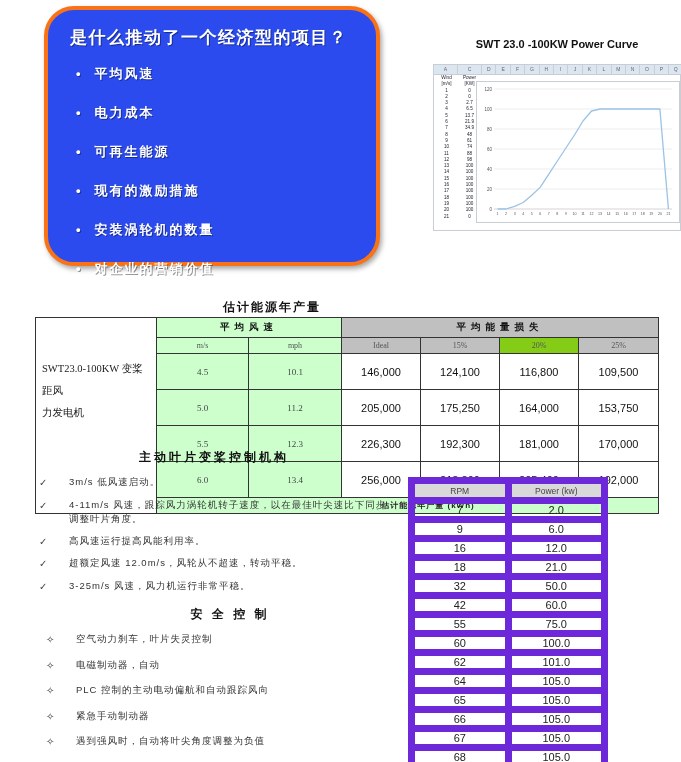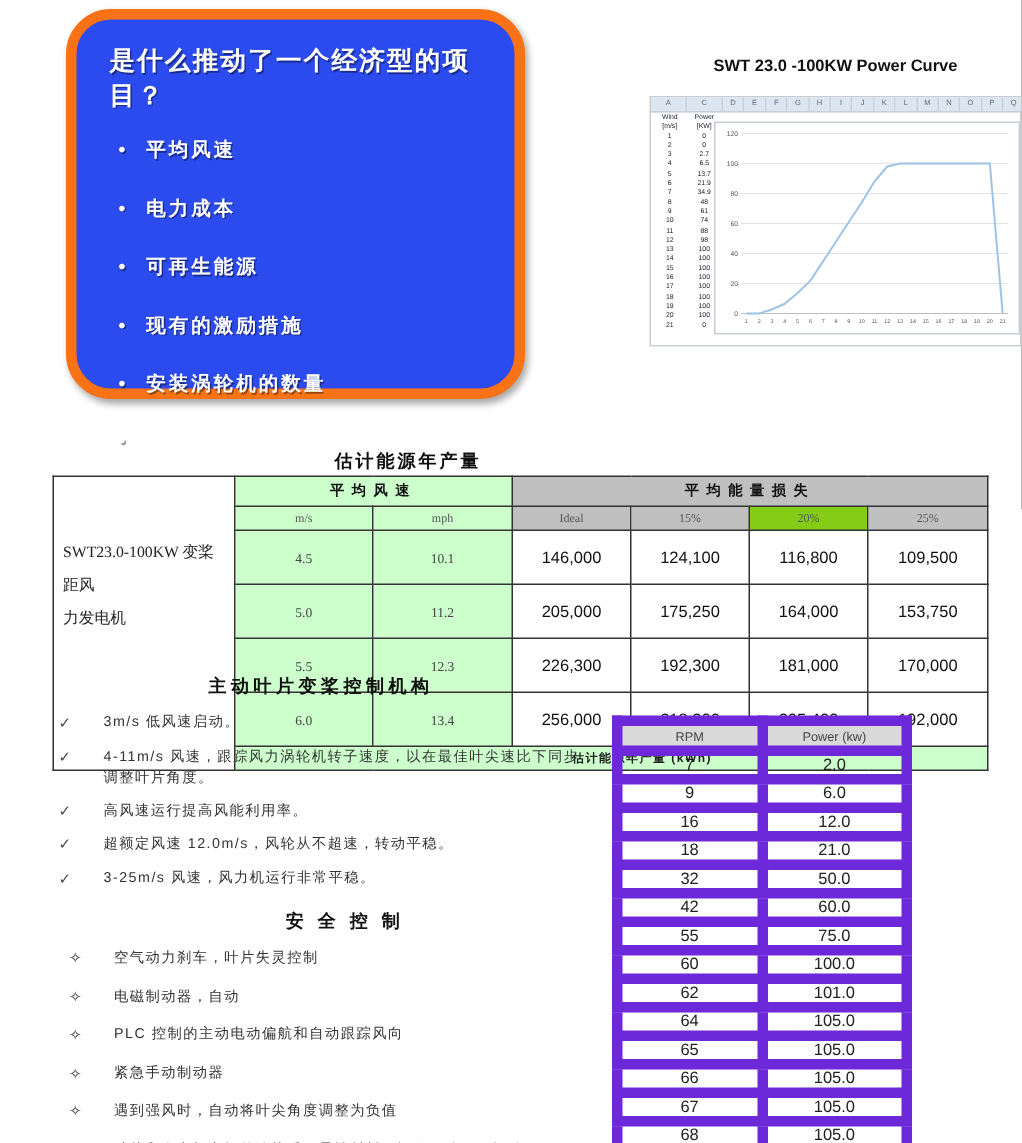--- a/index.html
+++ b/index.html
@@ -3,22 +3,22 @@
 <meta charset="utf-8">
 <style>
   html,body{margin:0;padding:0;background:#888;}
   .page{
     position:relative; width:681px; height:762px; background:#fff;
     font-family:"Liberation Sans", sans-serif; overflow:hidden;
     margin:0 auto;
   }
   
   .blue-card{
-    position:absolute; left:44px; top:6px; width:306px; height:260px;
-    border:7px solid #f97316; border-radius:30px;
+    position:absolute; left:44px; top:6px; width:336px; height:260px;
+    border:4px solid #f97316; border-radius:30px;
     box-shadow:2px 3px 5px rgba(0,0,0,.35);
     color:#fff; box-sizing:border-box; padding:16px 20px 0 22px;
   }
   .blue-card h1{
     margin:0; font-size:17px; font-weight:bold; letter-spacing:1.5px;
     text-shadow:1px 1px 0 rgba(0,0,0,.4);
   }
   .blue-card ul{list-style:none; margin:16px 0 0 0; padding:0 0 0 6px;}
   .blue-card li{
     display:flex; align-items:baseline; margin-bottom:21px;
@@ -123,20 +123,21 @@
         <li>
           <span class="dot">•</span>
           <span>现有的激励措施</span>
         </li>
         <li>
           <span class="dot">•</span>
           <span>安装涡轮机的数量</span>
         </li>
         <li>
           <span class="dot">•</span>
+          <span>对企业的营销价值</span>
         </li>
       </ul>
   </div>
 
   <div class="chart-title">SWT 23.0 -100KW Power Curve</div>
   <div class="excel">
     <div class="letters" id="col-letters">
         <span style="width: 23px; background: rgb(220, 230, 241);">A</span>
         <span style="width: 23px; background: rgb(220, 230, 241);">C</span>
         <span style="width: 13.4px; background: rgb(220, 230, 241);">D</span>

